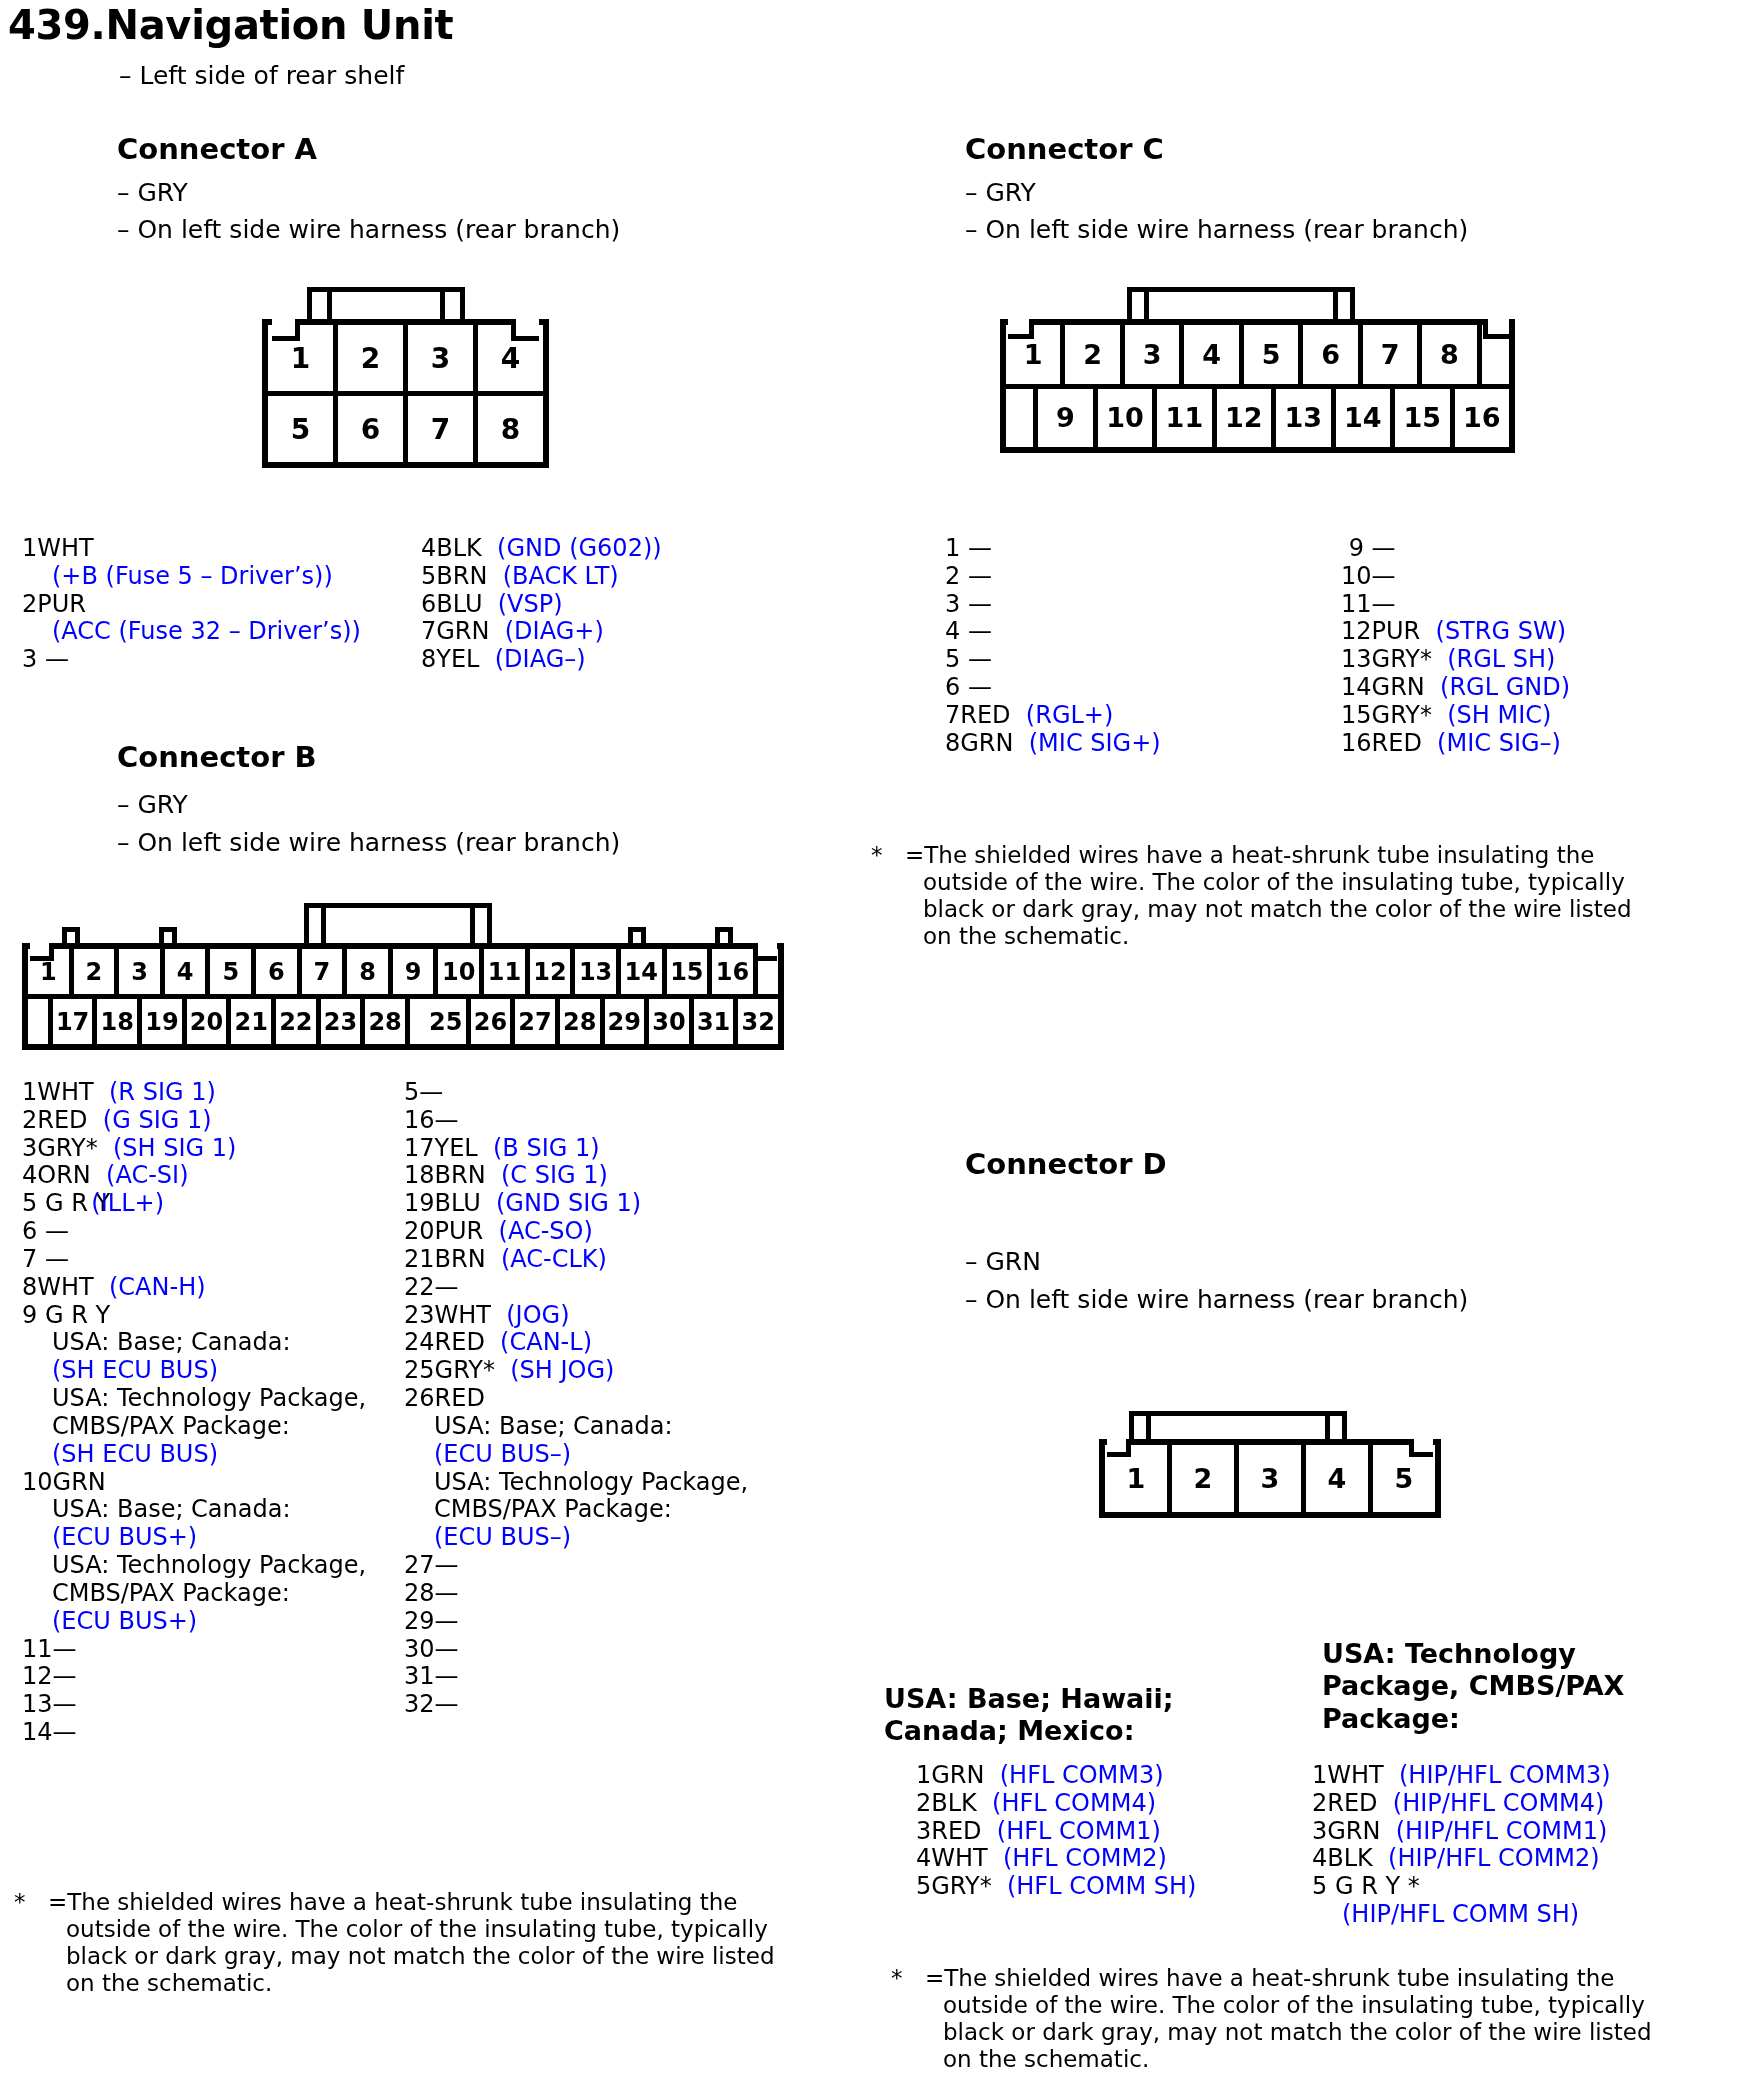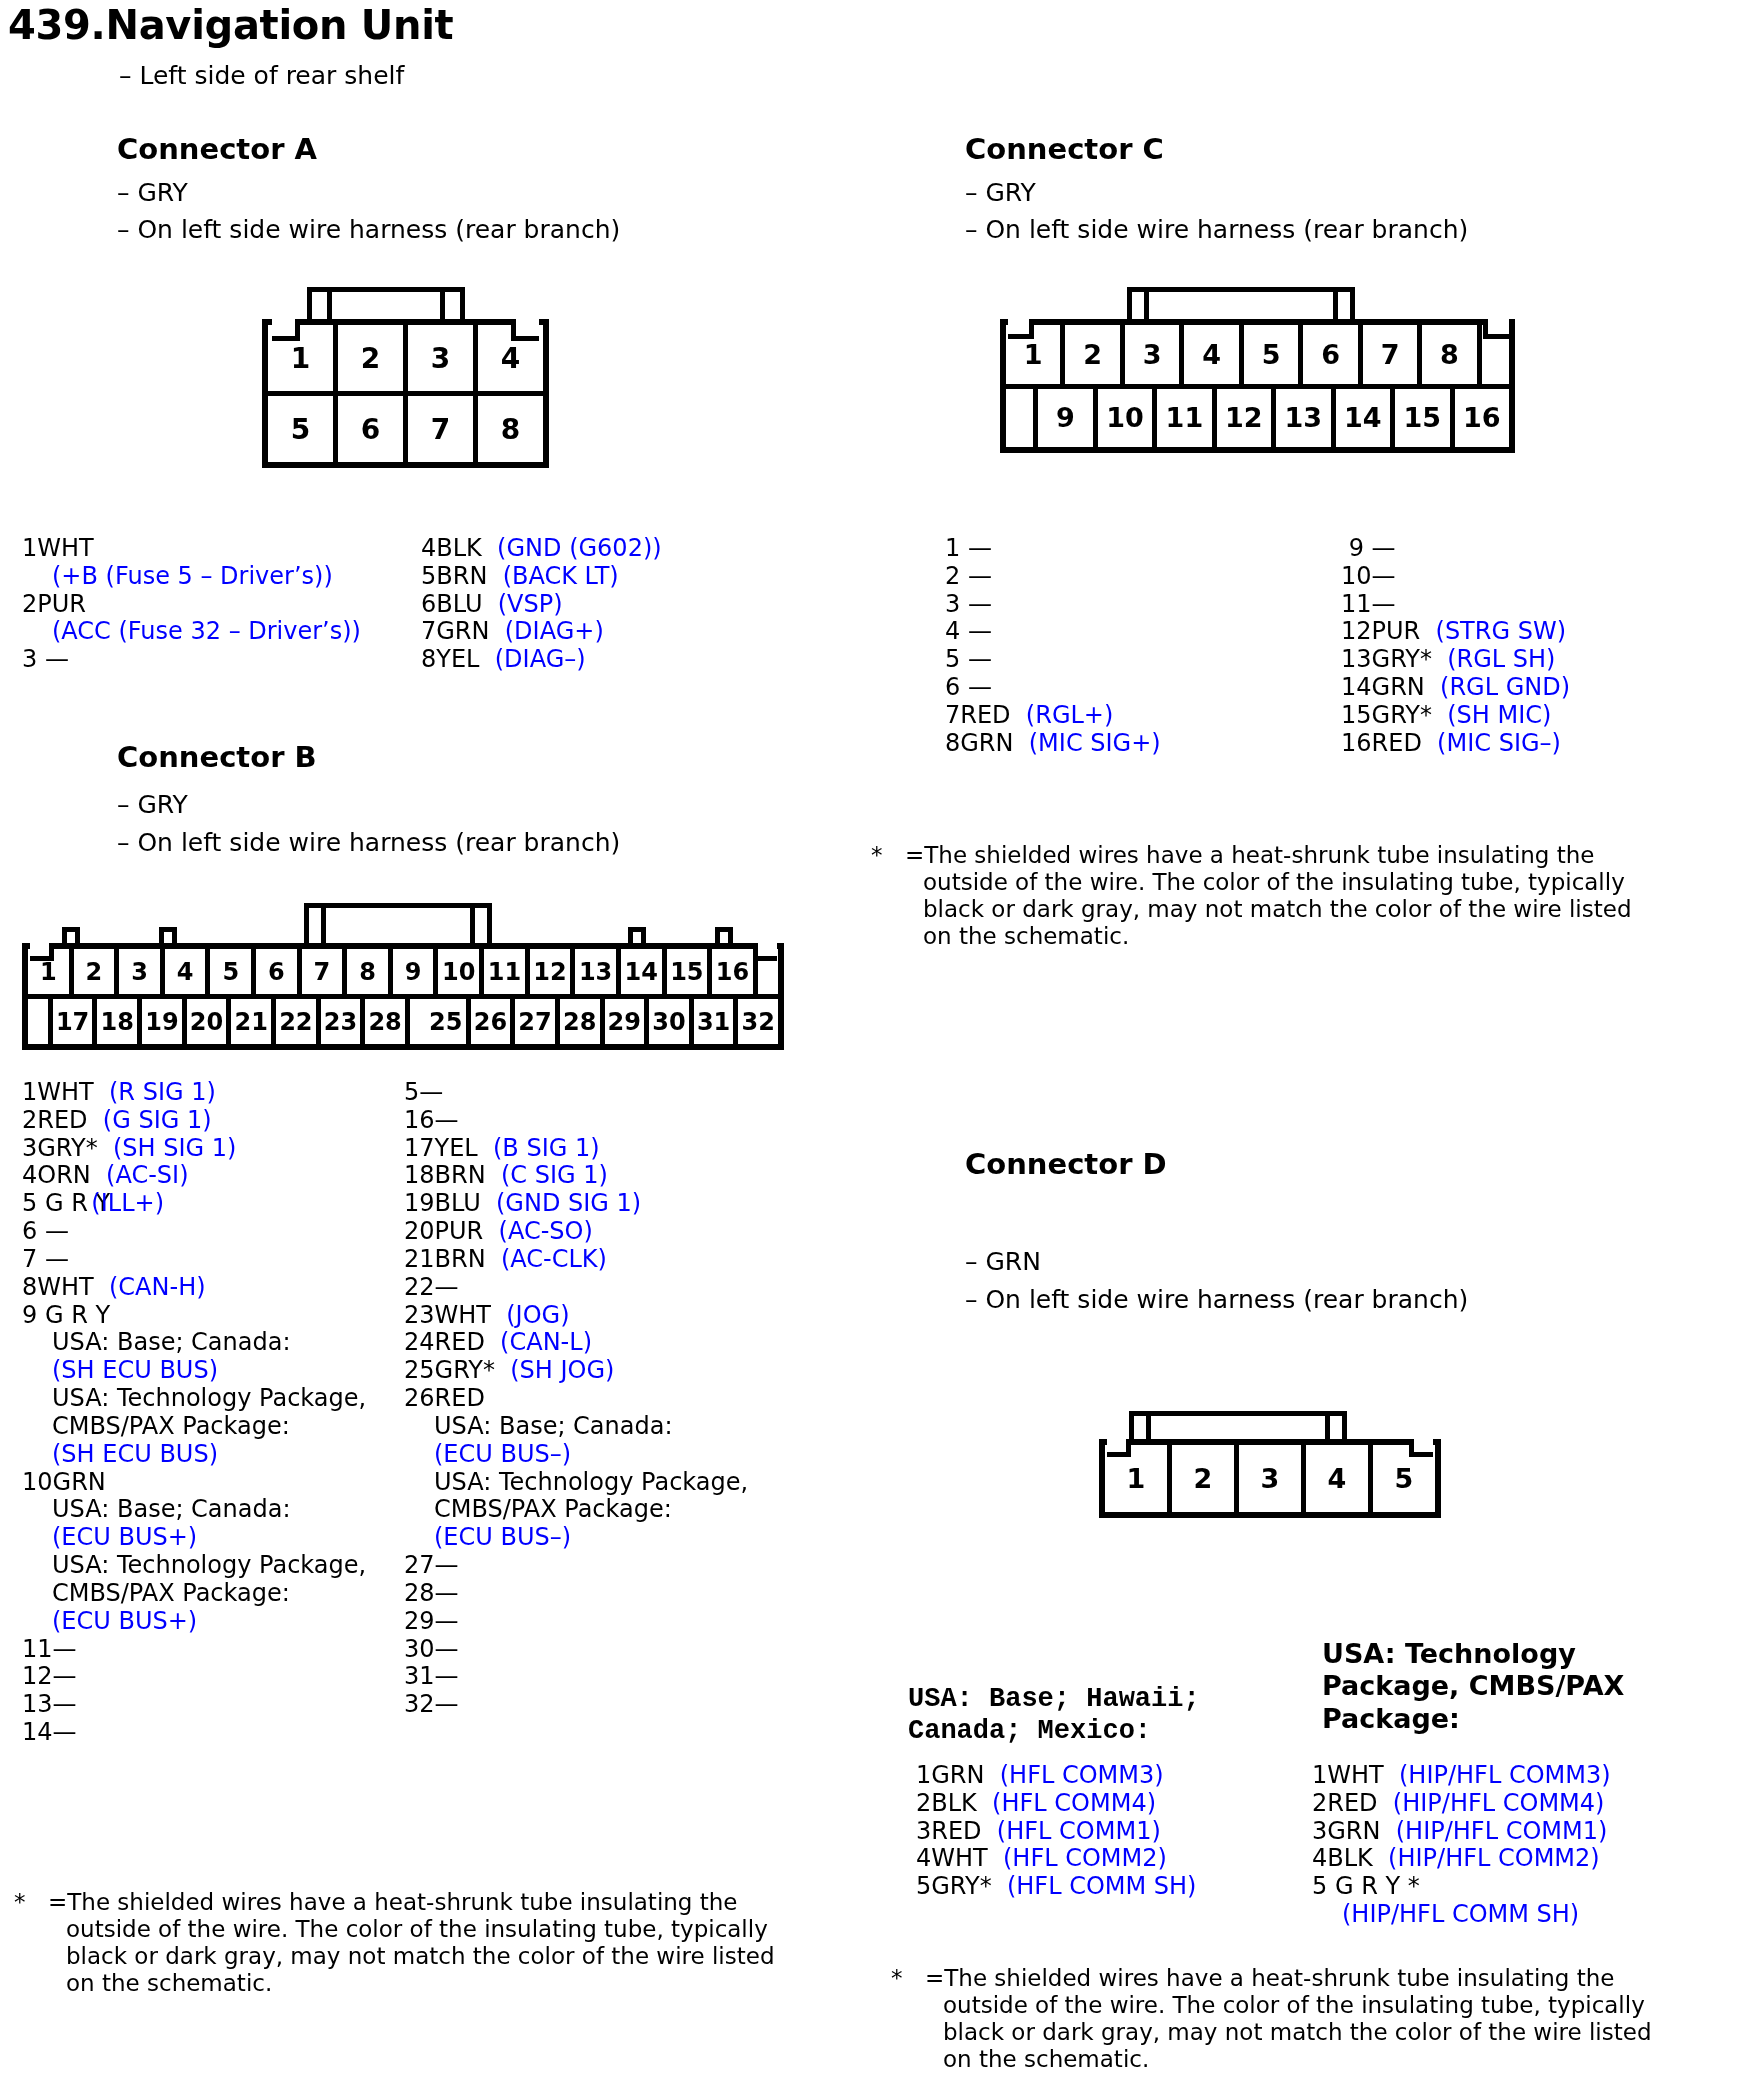--- a/index.html
+++ b/index.html
@@ -321,21 +321,21 @@
         <div class="pin" style="font-size: 27px;">2</div>
         <div class="pin" style="font-size: 27px;">3</div>
         <div class="pin" style="font-size: 27px;">4</div>
         <div class="pin" style="font-size: 27px;">5</div>
       </div>
   </div>
   <div class="notch" style="left:8px; top:28px; width:24px; height:18px; border-left:none;"></div>
   <div class="notch" style="left:310px; top:28px; width:24px; height:18px; border-right:none;"></div>
 </div>
 
-<div class="dcol-head" style="left:908px; top:1683px; width:327px;font-family:Liberation Mono, monospace;">
+<div class="dcol-head" style="left:884px; top:1683px; width:327px;">
   <span>USA: Base; Hawaii;</span><br>
   <span>Canada; Mexico:</span>
 </div>
 <div class="dcol-head" style="left:1322px; top:1638px; width:396px;">
   <span>USA: Technology</span><br>
   <span>Package, CMBS/PAX</span><br>
   <span>Package:</span>
 </div>
 
 <div class="wirelist" id="wl-d-left" style="left:916px; top:1762px; width:327px;">

